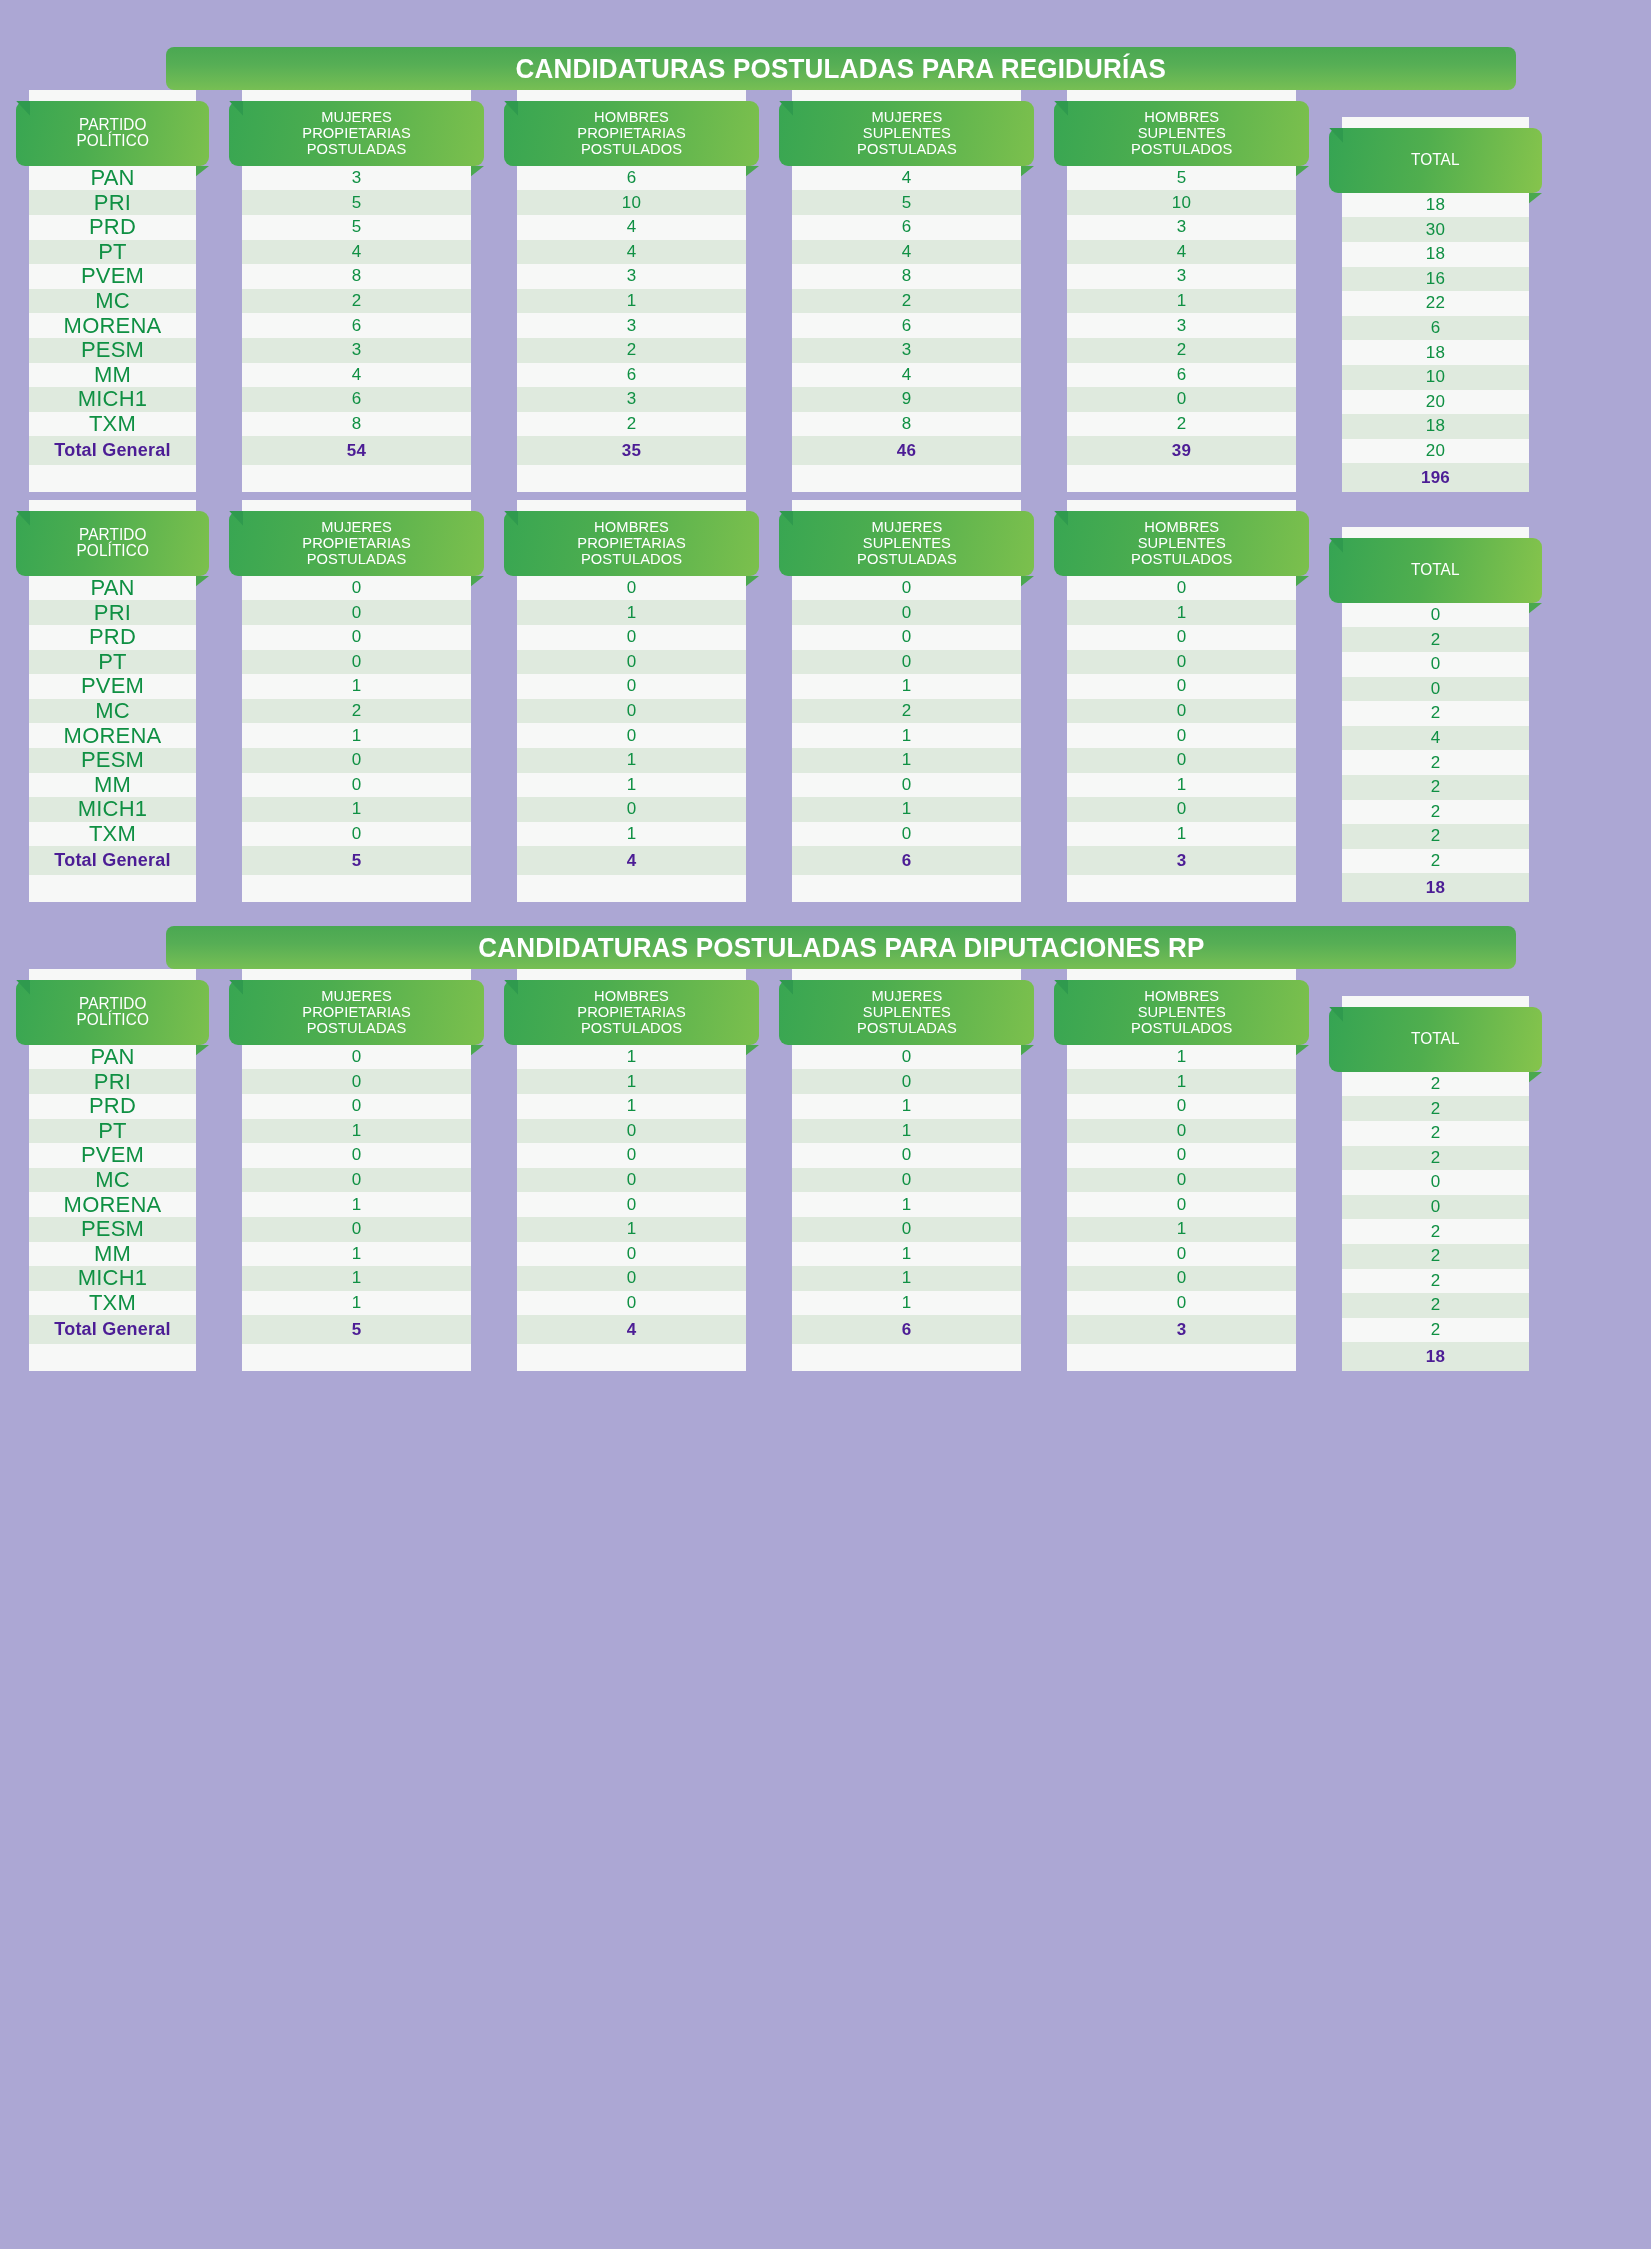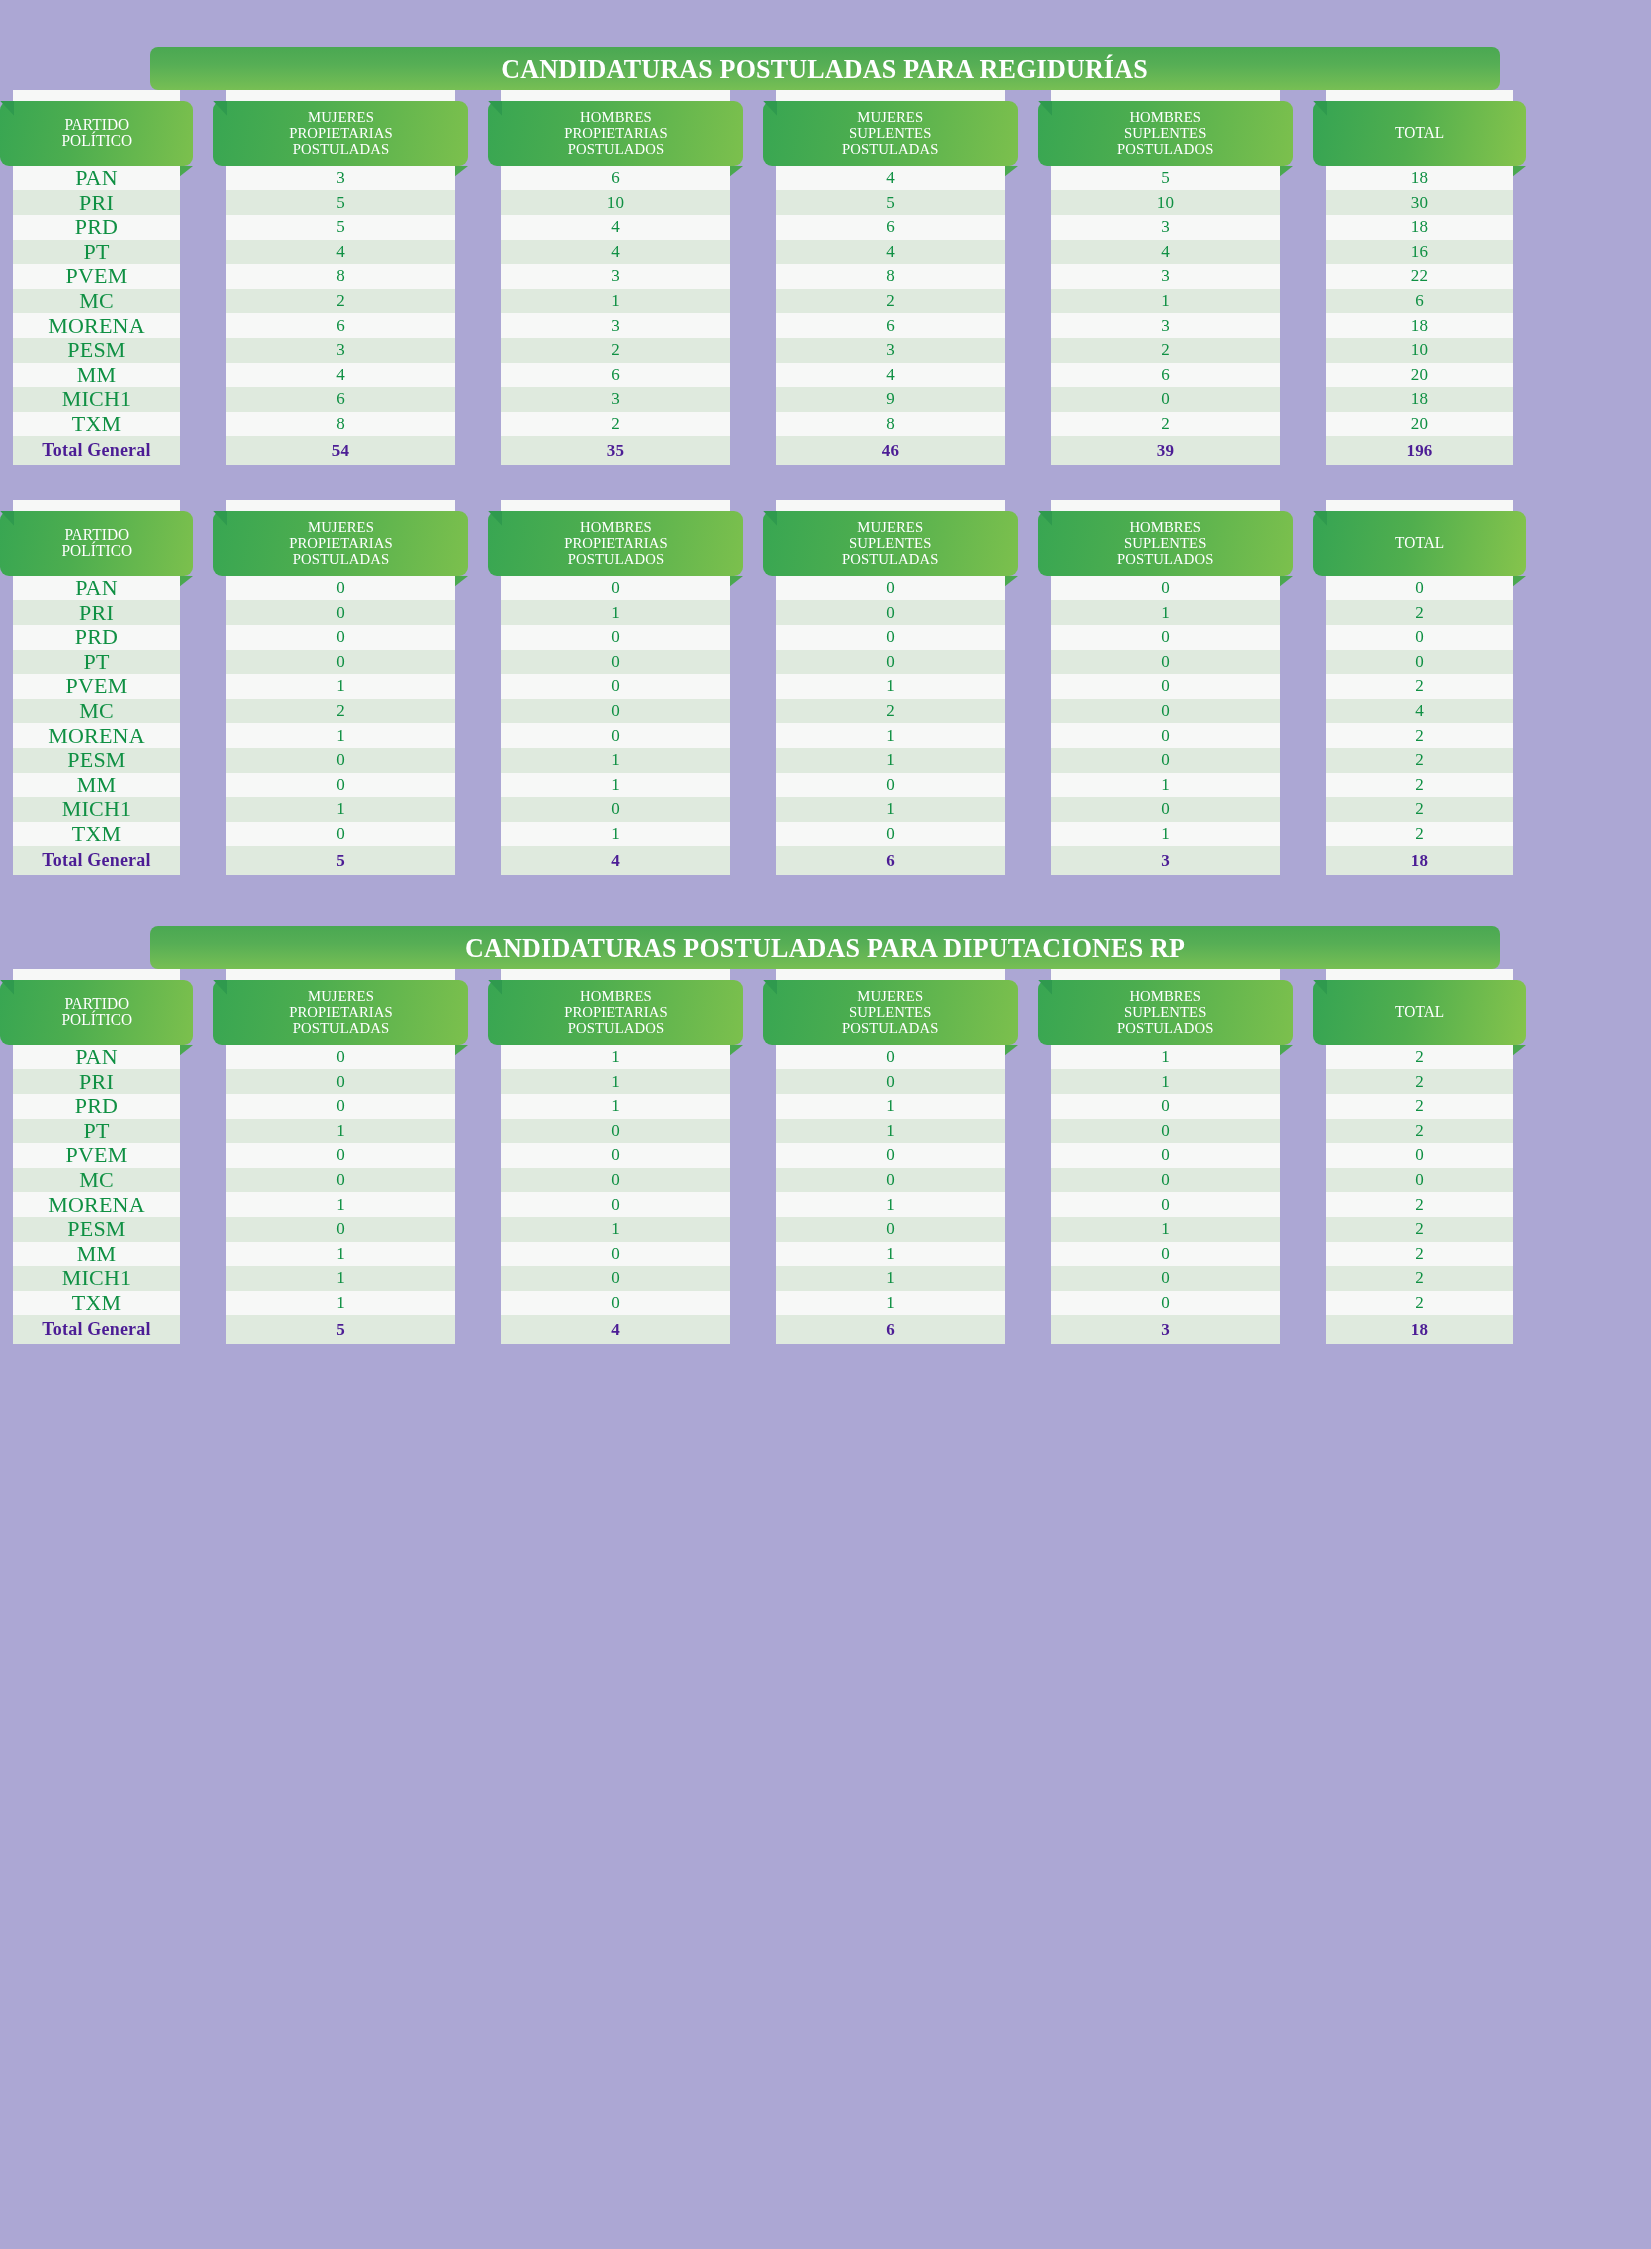--- a/index.html
+++ b/index.html
@@ -15,23 +15,22 @@
 
   .page {
     position: relative;
     width: 1652px;
     height: 2249px;
   }
 
   
   .table-block {
     position: absolute;
-    left: 0;
+    left: 16px;
     width: 1568px;
-    font-family: Liberation Serif, serif;
   }
 
   
   .banner-wrap {
     position: relative;
     height: 43px;
     margin-left: 150px;
     width: 1350px;
   }
   .banner {
@@ -64,21 +63,21 @@
   }
 
   .col {
     position: relative;
     margin-right: 20px;
   }
   .col:last-child { margin-right: 0; }
 
   .col.c-party  { width: 193px; }
   .col.c-data   { width: 255px; }
-  .col.c-total  { width: 213px; }
+  .col.c-total  { width: 213px; margin-top: 27px; }
 
   
   .col-strip {
     position: absolute;
     top: 0;
     left: 12.6px;
     right: 12.6px;
     height: 100%;
     background: #f7f8f7;
   }

